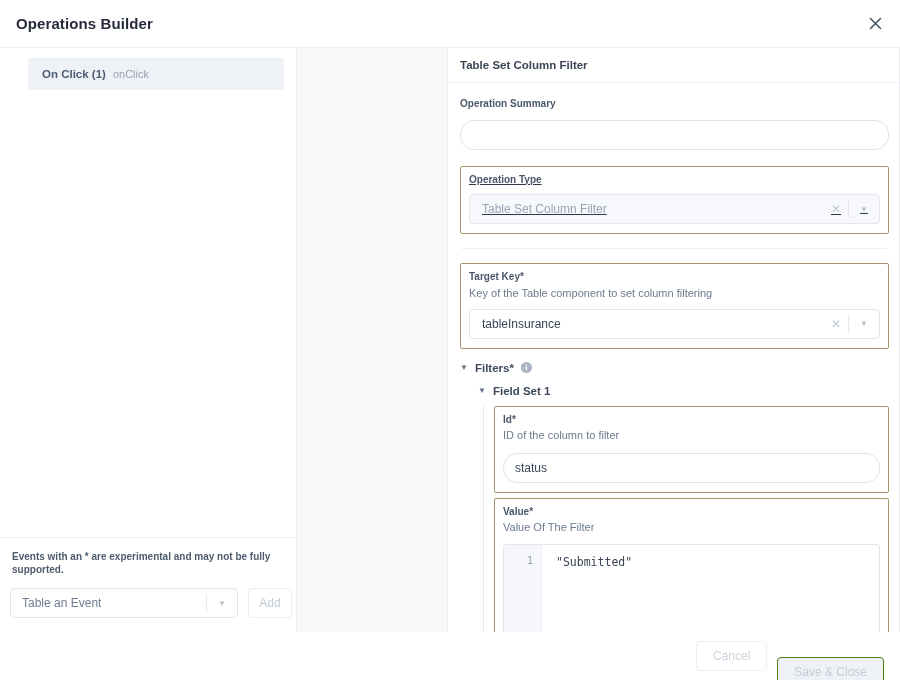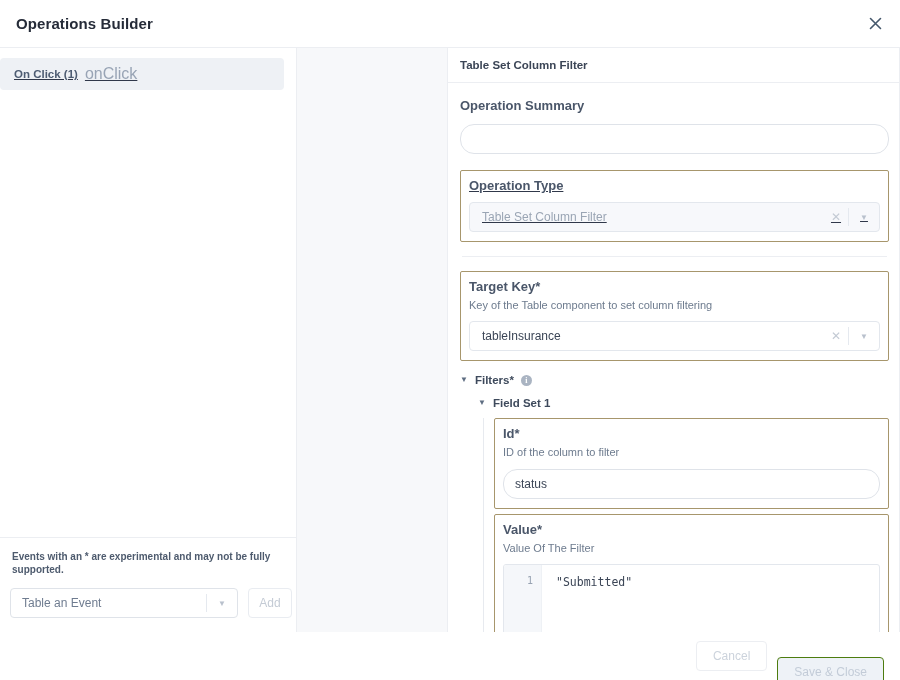--- a/index.html
+++ b/index.html
@@ -68,41 +68,40 @@
     width: 297px;
     flex: 0 0 297px;
     background: #ffffff;
     border-right: 1px solid #eceef2;
     display: flex;
     flex-direction: column;
     position: relative;
   }
   .events-list {
     flex: 1 1 auto;
-    padding: 10px 12px 0 0;
+    padding: 10px 12px 0 28px;
     overflow: hidden;
-    text-decoration: underline;
   }
   .event-item {
     background: #eef1f5;
     border-radius: 4px;
     height: 32px;
     display: flex;
     align-items: center;
     padding: 0 14px;
     gap: 7px;
     cursor: pointer;
   }
   .event-name {
     font-size: 11.5px;
     font-weight: bold;
     color: #4d5c72;
   }
   .event-type {
-    font-size: 16px;
+    font-size: 11px;
     color: #98a4b5;
   }
   .left-footer {
     flex: 0 0 auto;
     border-top: 1px solid #eceef2;
     padding: 12px 10px 14px 10px;
   }
   .experimental-note {
     font-size: 10px;
     font-weight: bold;
@@ -200,21 +199,21 @@
   }
   .right-rail {
     position: absolute;
     top: 0; right: 0; bottom: 0;
     width: 9px;
   }
 
   
   .field-block { padding-top: 14px; }
   .field-label {
-    font-size: 13px;
+    font-size: 10px;
     font-weight: bold;
     color: #4a5669;
     line-height: 1.35;
   }
   .field-desc {
     font-size: 11px;
     color: #6d7b8e;
     line-height: 1.4;
     padding-top: 2px;
   }

